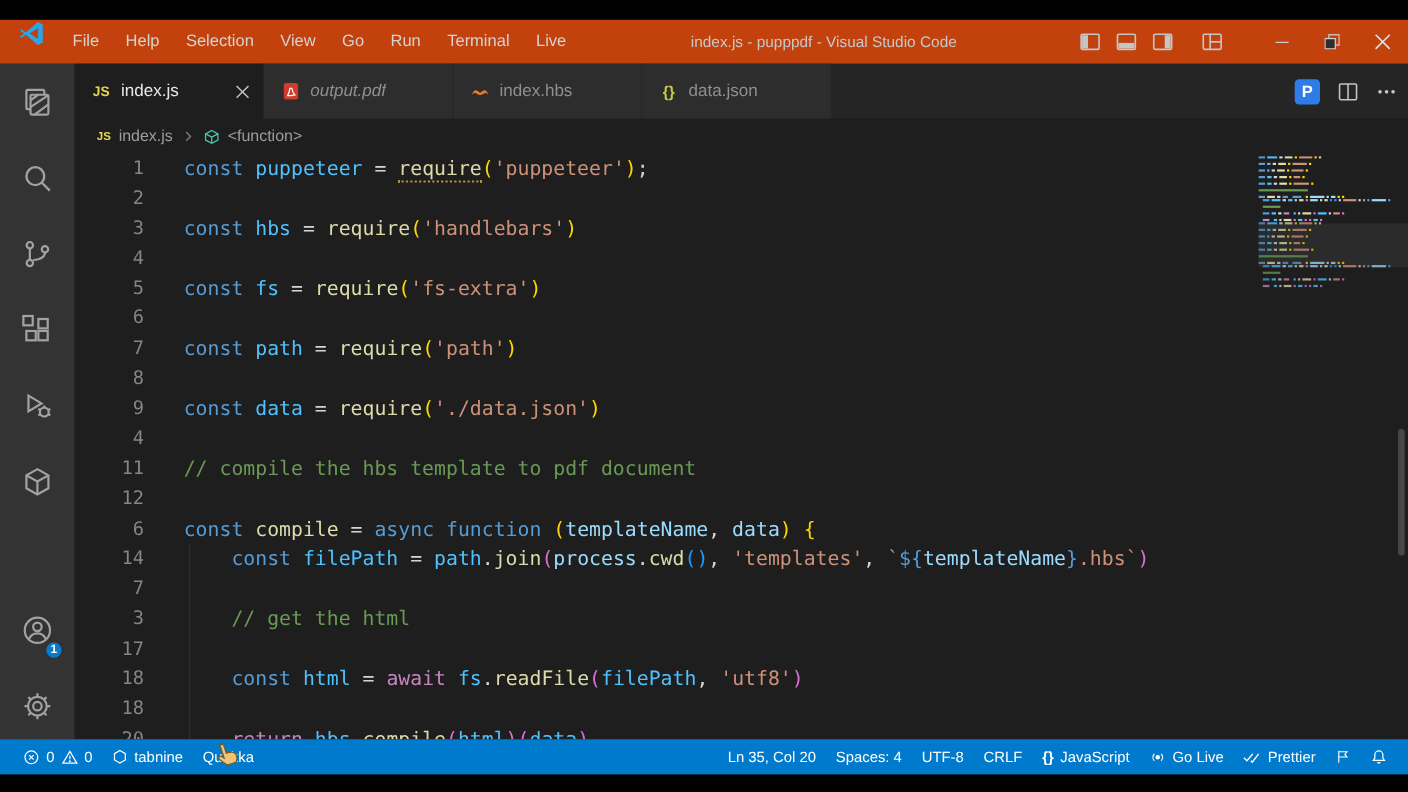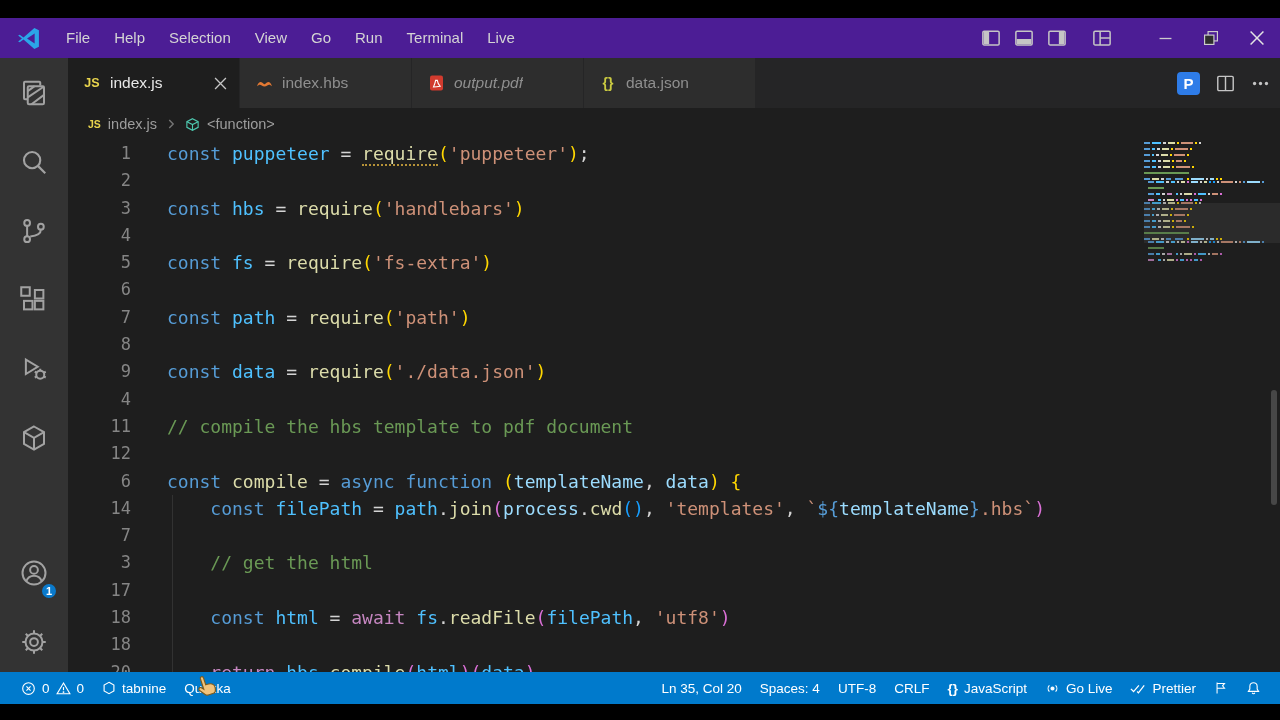--- a/index.html
+++ b/index.html
@@ -1,22 +1,22 @@
 <!DOCTYPE html>
 <html><head>
 <meta charset="utf-8">
 <style>
   html,body{margin:0;padding:0;background:#000;}
   *{box-sizing:border-box;}
   .screen{position:relative;width:1280px;height:720px;background:#000;overflow:hidden;
           font-family:"Liberation Sans",sans-serif;}
 
   
-  .titlebar{position:absolute;top:18px;left:0;width:100%;height:40px;background:#4c1d95;
-            display:flex;align-items:center;color:#cccccc;}
+  .titlebar{position:absolute;top:18px;left:0;width:100%;height:40px;background:#c2410c;
+            display:flex;align-items:flex-start;color:#cccccc;}
   .vscode-logo{width:25px;height:25px;margin:0 13px 0 16px;flex:none;}
   .menu{display:flex;}
   .menu-item{padding:0 12px;font-size:15px;line-height:40px;color:#d4d4d4;white-space:nowrap;}
   .win-title{position:absolute;left:628px;top:0;line-height:40px;font-size:14px;color:#c8c8c8;white-space:nowrap;}
   .tb-right{position:absolute;right:0;top:0;height:40px;display:flex;align-items:center;}
   .layout-btns{display:flex;gap:13px;margin-right:30px;align-items:center;}
   .layout-btns svg{display:block;}
   .win-btn{width:46px;height:40px;display:flex;align-items:center;justify-content:center;}
 
   
@@ -90,20 +90,21 @@
     <nav class="menu">
       <span class="menu-item">File</span>
       <span class="menu-item">Help</span>
       <span class="menu-item">Selection</span>
       <span class="menu-item">View</span>
       <span class="menu-item">Go</span>
       <span class="menu-item">Run</span>
       <span class="menu-item">Terminal</span>
       <span class="menu-item">Live</span>
     </nav>
+    <div class="win-title">index.js - pupppdf - Visual Studio Code</div>
     <div class="tb-right">
       <div class="layout-btns">
         <svg width="20" height="20" viewBox="0 0 16 16">
             <rect x="1.5" y="2.5" width="13" height="11" rx="1" fill="none" stroke="#c5c5c5" stroke-width="1.2"></rect>
             <rect x="2.2" y="3.2" width="4.3" height="9.6" fill="#c5c5c5"></rect>
           </svg>
         <svg width="20" height="20" viewBox="0 0 16 16">
             <rect x="1.5" y="2.5" width="13" height="11" rx="1" fill="none" stroke="#c5c5c5" stroke-width="1.2"></rect>
             <rect x="2.2" y="8.8" width="11.6" height="4" fill="#c5c5c5"></rect>
           </svg>
@@ -203,35 +204,35 @@
       <span class="tab-icon js">JS</span>
       <span class="tab-label">index.js</span>
       <span class="close">
         <svg width="13" height="13" viewBox="0 0 12 12">
             <path d="M1 1l10 10M11 1L1 11" stroke="#c5c5c5" stroke-width="1.2"></path>
           </svg>
       </span>
     </div>
     <div class="tab">
       <span class="tab-icon">
-        <svg width="17" height="17" viewBox="0 0 16 16">
-            <path d="M1 10.6C2.1 6.6 4.4 5.9 5.7 7.1c.9.8 1.5 1.5 2.3 1.5s1.4-.7 2.3-1.5c1.3-1.2 3.6-.5 4.7 3.5-1.7-2-3.1-1.8-4.4-.8-.8.6-1.6 1-2.6 1s-1.8-.4-2.6-1c-1.3-1-2.7-1.2-4.4.8z" fill="#e37933"></path>
-          </svg>
-      </span>
-      <span class="tab-label">index.hbs</span>
-      <span class="close"></span>
-    </div>
-    <div class="tab">
-      <span class="tab-icon">
         <svg width="15" height="16" viewBox="0 0 14 16">
             <rect x="0.5" y="0.5" width="13" height="15" rx="2" fill="#d13b2e"></rect>
             <path d="M4 12c1-2.3 1.9-5 2.1-6.6h1.7C8.1 7.4 9.3 10 10.6 11.2 8.8 11.6 5.6 12 4 12z" fill="none" stroke="#ffffff" stroke-width="1.1"></path>
           </svg>
       </span>
       <span class="tab-label italic">output.pdf</span>
+      <span class="close"></span>
+    </div>
+    <div class="tab">
+      <span class="tab-icon">
+        <svg width="17" height="17" viewBox="0 0 16 16">
+            <path d="M1 10.6C2.1 6.6 4.4 5.9 5.7 7.1c.9.8 1.5 1.5 2.3 1.5s1.4-.7 2.3-1.5c1.3-1.2 3.6-.5 4.7 3.5-1.7-2-3.1-1.8-4.4-.8-.8.6-1.6 1-2.6 1s-1.8-.4-2.6-1c-1.3-1-2.7-1.2-4.4.8z" fill="#e37933"></path>
+          </svg>
+      </span>
+      <span class="tab-label">index.hbs</span>
       <span class="close"></span>
     </div>
     <div class="tab">
       <span class="tab-icon braces">{}</span>
       <span class="tab-label">data.json</span>
       <span class="close"></span>
     </div>
   </div>
 
   <div class="editor-actions">

